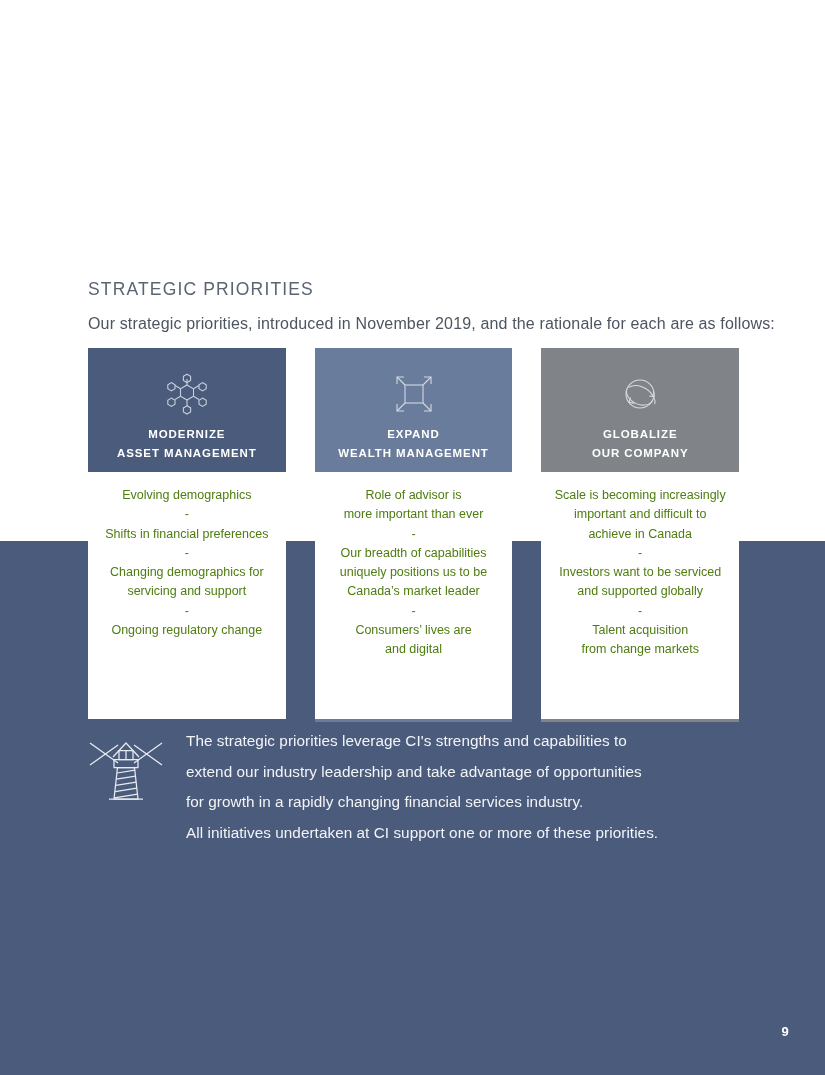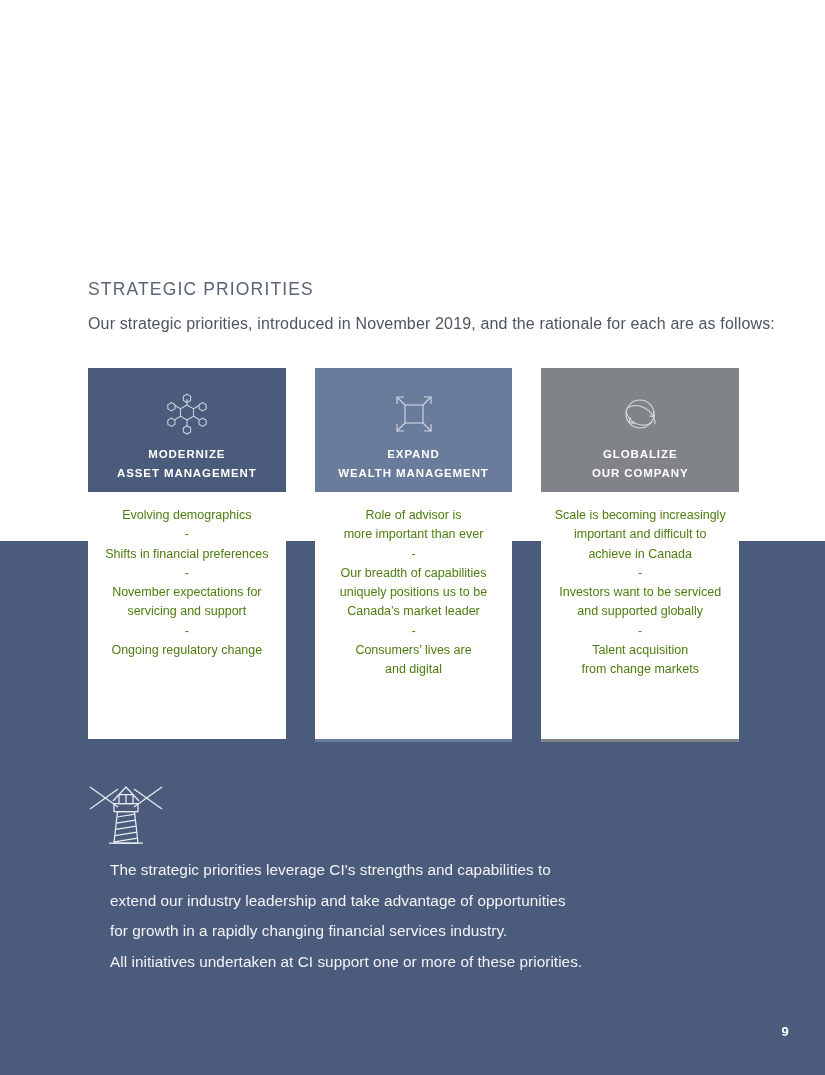--- a/index.html
+++ b/index.html
@@ -60,21 +60,21 @@
     top: 315px;
     font-size: 16px;
     color: #4d5561;
     letter-spacing: 0.15px;
   }
 
   
   .columns {
     position: absolute;
     left: 88px;
-    top: 368px;
+    top: 348px;
     width: 651px;
     display: flex;
     gap: 29px;
   }
   .col {
     width: 209px;
     display: flex;
     flex-direction: column;
   }
 
@@ -125,25 +125,24 @@
 
   
   .card-foot {
     height: 3px;
   }
 
   
   .statement {
     position: absolute;
     left: 88px;
-    top: 770px;
+    top: 726px;
     width: 660px;
     display: flex;
     align-items: flex-start;
-    flex-direction: column;
   }
   .lighthouse {
     width: 76px;
     height: 76px;
     flex: 0 0 76px;
     margin-top: 9px;
   }
   .statement-text {
     margin-left: 22px;
     color: #f2f4f7;
@@ -203,21 +202,21 @@
         <div class="card-labels">
           <div>MODERNIZE</div>
           <div>ASSET MANAGEMENT</div>
         </div>
       </div>
       <div class="card-body" id="body0">
           <span class="item">Evolving demographics</span>
           <span class="sep">-</span>
           <span class="item">Shifts in financial preferences</span>
           <span class="sep">-</span>
-          <span class="item">November expectations for</span>
+          <span class="item">Changing demographics for</span>
           <span class="item">servicing and support</span>
           <span class="sep">-</span>
           <span class="item">Ongoing regulatory change</span>
         </div>
       <div class="card-foot" id="foot0" style="background: rgb(74, 91, 123);"></div>
     </div>
 
     <div class="col">
       <div class="card-head" id="head1" style="background: rgb(106, 124, 155);">
         <span class="card-icon">

